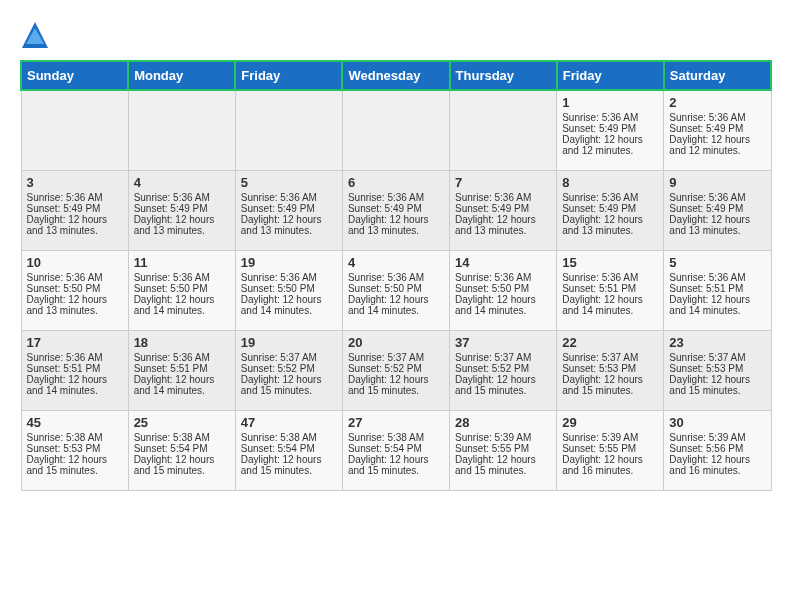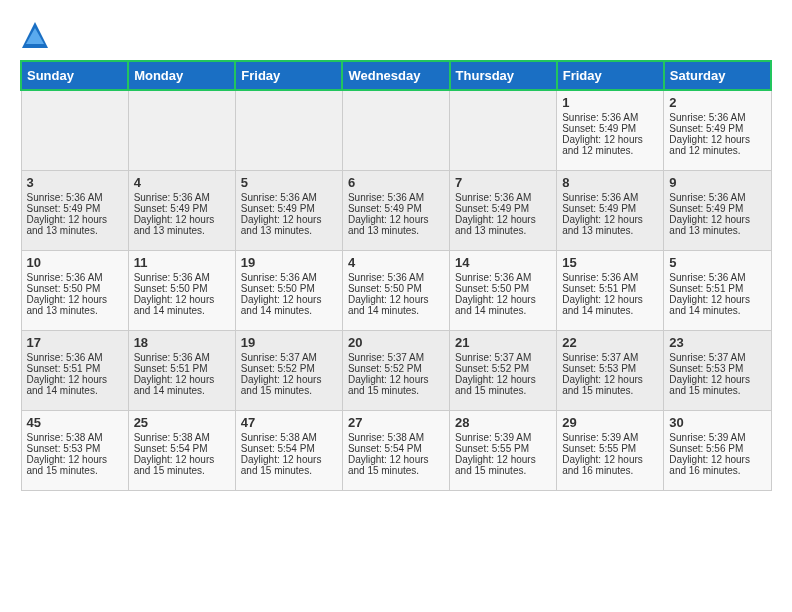--- a/index.html
+++ b/index.html
@@ -148,21 +148,21 @@
         <td><span class="day-num">4</span><span>Sunrise: 5:36 AM</span><br><span>Sunset: 5:50 PM</span><br><span>Daylight: 12 hours and 14 minutes.</span></td>
         <td><span class="day-num">14</span><span>Sunrise: 5:36 AM</span><br><span>Sunset: 5:50 PM</span><br><span>Daylight: 12 hours and 14 minutes.</span></td>
         <td><span class="day-num">15</span><span>Sunrise: 5:36 AM</span><br><span>Sunset: 5:51 PM</span><br><span>Daylight: 12 hours and 14 minutes.</span></td>
         <td><span class="day-num">5</span><span>Sunrise: 5:36 AM</span><br><span>Sunset: 5:51 PM</span><br><span>Daylight: 12 hours and 14 minutes.</span></td>
       </tr>
       <tr>
         <td><span class="day-num">17</span><span>Sunrise: 5:36 AM</span><br><span>Sunset: 5:51 PM</span><br><span>Daylight: 12 hours and 14 minutes.</span></td>
         <td><span class="day-num">18</span><span>Sunrise: 5:36 AM</span><br><span>Sunset: 5:51 PM</span><br><span>Daylight: 12 hours and 14 minutes.</span></td>
         <td><span class="day-num">19</span><span>Sunrise: 5:37 AM</span><br><span>Sunset: 5:52 PM</span><br><span>Daylight: 12 hours and 15 minutes.</span></td>
         <td><span class="day-num">20</span><span>Sunrise: 5:37 AM</span><br><span>Sunset: 5:52 PM</span><br><span>Daylight: 12 hours and 15 minutes.</span></td>
-        <td><span class="day-num">21</span><span>Sunrise: 5:37 AM</span><br><span>Sunset: 5:52 PM</span><br><span>Daylight: 12 hours and 15 minutes.</span></td>
+        <td><span class="day-num">37</span><span>Sunrise: 5:37 AM</span><br><span>Sunset: 5:52 PM</span><br><span>Daylight: 12 hours and 15 minutes.</span></td>
         <td><span class="day-num">22</span><span>Sunrise: 5:37 AM</span><br><span>Sunset: 5:53 PM</span><br><span>Daylight: 12 hours and 15 minutes.</span></td>
         <td><span class="day-num">23</span><span>Sunrise: 5:37 AM</span><br><span>Sunset: 5:53 PM</span><br><span>Daylight: 12 hours and 15 minutes.</span></td>
       </tr>
       <tr>
         <td><span class="day-num">45</span><span>Sunrise: 5:38 AM</span><br><span>Sunset: 5:53 PM</span><br><span>Daylight: 12 hours and 15 minutes.</span></td>
         <td><span class="day-num">25</span><span>Sunrise: 5:38 AM</span><br><span>Sunset: 5:54 PM</span><br><span>Daylight: 12 hours and 15 minutes.</span></td>
         <td><span class="day-num">47</span><span>Sunrise: 5:38 AM</span><br><span>Sunset: 5:54 PM</span><br><span>Daylight: 12 hours and 15 minutes.</span></td>
         <td><span class="day-num">27</span><span>Sunrise: 5:38 AM</span><br><span>Sunset: 5:54 PM</span><br><span>Daylight: 12 hours and 15 minutes.</span></td>
         <td><span class="day-num">28</span><span>Sunrise: 5:39 AM</span><br><span>Sunset: 5:55 PM</span><br><span>Daylight: 12 hours and 15 minutes.</span></td>
         <td><span class="day-num">29</span><span>Sunrise: 5:39 AM</span><br><span>Sunset: 5:55 PM</span><br><span>Daylight: 12 hours and 16 minutes.</span></td>

